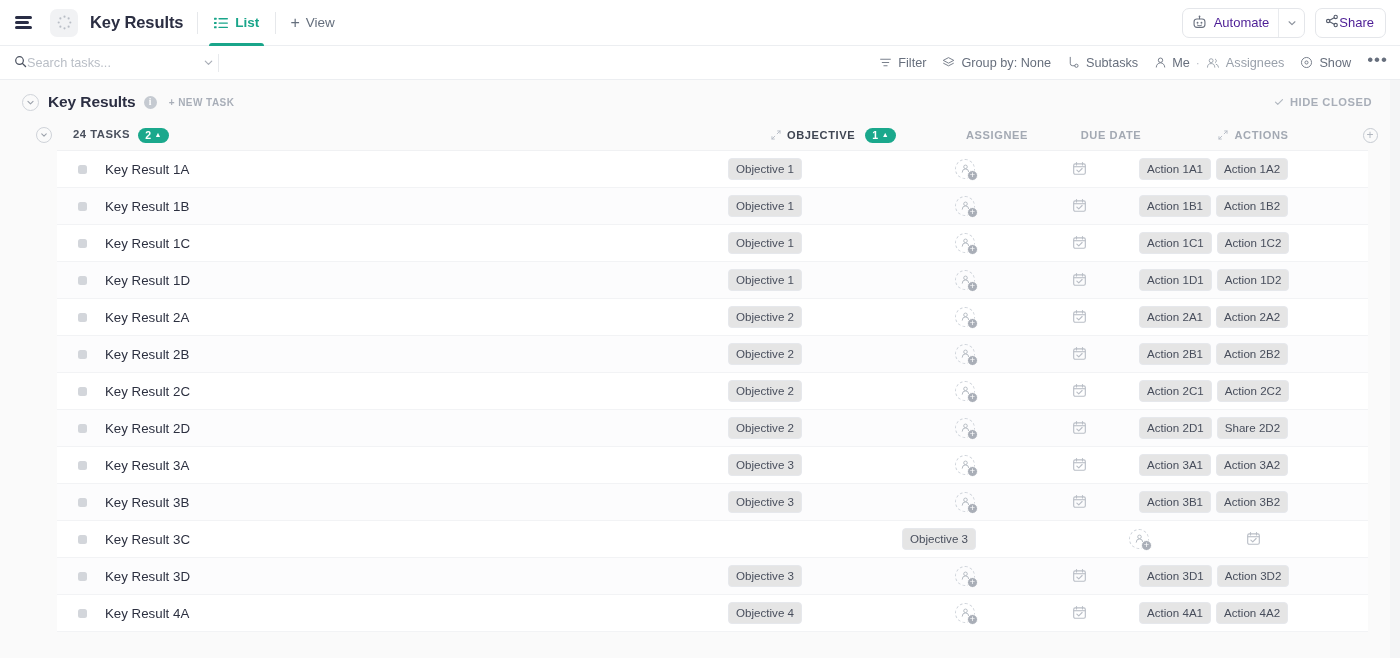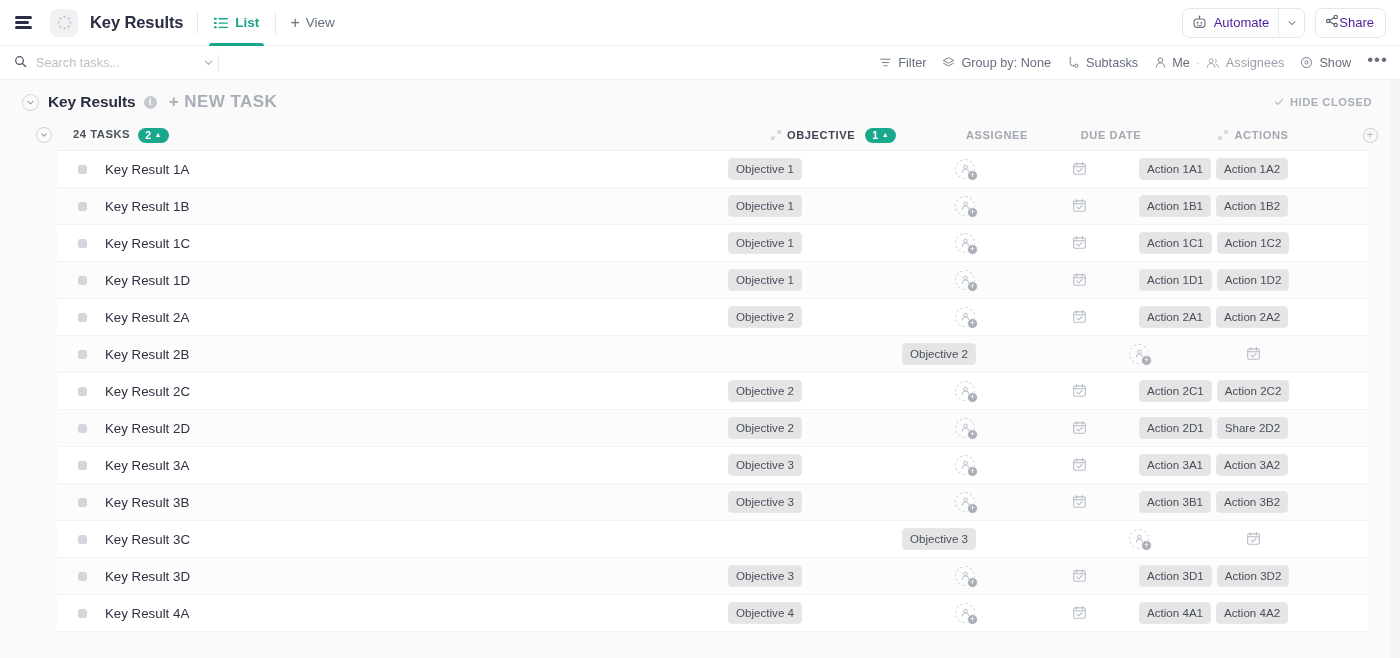--- a/index.html
+++ b/index.html
@@ -51,21 +51,21 @@
   .btn .lbl { padding: 0 9px 0 7px; font-weight:500; }
   .btn .ic { margin-left:9px; display:flex; align-items:center; }
   .btn .caretbox { border-left:1px solid #e9ebee; width:26px; height:100%; display:flex; align-items:center; justify-content:center; }
   .btn.share { padding: 0 11px 0 9px; }
 
   
   .toolbar {
     height:34px; display:flex; align-items:center; border-bottom:1px solid #eceef1;
     padding: 0 12px 0 14px; background:#fff;
   }
-  .search { display:flex; align-items:center; width:200px; gap:9px; cursor:text; }
+  .search { display:flex; align-items:center; width:200px; cursor:text; }
   .search input {
     border:none; outline:none; font-size:12.7px; color:#3c4251; width:128px;
     font-family:"Liberation Sans", sans-serif; background:transparent;
   }
   .search input::placeholder { color:#b9bec6; }
   .toolbar .vdiv2 { width:1px; height:18px; background:#e8eaed; margin-left:4px; }
   .tools { margin-left:auto; display:flex; align-items:center; gap:16px; }
   .tool { display:flex; align-items:center; gap:6px; font-size:12.7px; color:#676f7d; cursor:pointer; white-space:nowrap;}
   .tool.muted { color:#9aa1ab; }
   .dot-sep { color:#b9bec6; font-size:12px; }
@@ -76,21 +76,21 @@
 
   .grouphdr { display:flex; align-items:center; height:34px; padding: 10px 0 0 22px; }
   .chev {
     width:17px;height:17px;border-radius:50%;border:1.4px solid #cfd3d9;display:flex;
     align-items:center;justify-content:center;cursor:pointer; flex:none;
   }
   .chev svg { display:block; }
   .grouptitle { font-size:15.5px; font-weight:700; color:#2b2e42; margin-left:9px; letter-spacing:-0.1px;}
   .infoic { width:13px;height:13px;border-radius:50%;background:#c5cad1;color:#fff;font-size:9.5px;
             display:flex;align-items:center;justify-content:center;margin-left:8px;font-weight:700;cursor:pointer; font-family:"Liberation Serif",serif;}
-  .newtask { font-size:17px;font-weight:700;color:#a8aeb8;letter-spacing:0.45px;margin-left:12px;cursor:pointer;}
+  .newtask { font-size:10px;font-weight:700;color:#a8aeb8;letter-spacing:0.45px;margin-left:12px;cursor:pointer;}
   .hideclosed { margin-left:auto; margin-right:28px; display:flex;align-items:center;gap:6px;
                 font-size:11.2px;font-weight:600;color:#a8aeb8;letter-spacing:0.5px;cursor:pointer;}
 
   
   .colhdr { display:flex; align-items:center; height:30px; margin-top:6px; padding-left:36px; }
   .colhdr .chev2 { width:16px;height:16px;border-radius:50%;border:1.3px solid #cfd3d9;display:flex;align-items:center;justify-content:center;cursor:pointer;flex:none;}
   .taskcount { font-size:11.3px;font-weight:700;color:#4a505d;letter-spacing:0.5px;margin-left:21px;white-space:nowrap;}
   .badge { display:inline-flex;align-items:center;gap:3px;background:#1aa88c;color:#fff;border-radius:9px;
            padding:1.5px 7px 1.5px 7px;font-size:10.5px;font-weight:700;margin-left:8px;vertical-align:middle;}
   .badge .ar { font-size:7px; line-height:1; position:relative; top:-0.5px;}
@@ -543,20 +543,24 @@
           <div class="cell due">
             <span class="calic">
               <svg width="15" height="15" viewBox="0 0 16 16">
                 <rect x="1.8" y="3.1" width="12.4" height="11" rx="1.6" fill="none" stroke="#b9bec6" stroke-width="1.2"></rect>
                 <path d="M1.8 6.1 H14.2" stroke="#b9bec6" stroke-width="1.2"></path>
                 <path d="M4.8 1.6 V4.2 M11.2 1.6 V4.2" stroke="#b9bec6" stroke-width="1.2" stroke-linecap="round"></path>
                 <path d="M5.2 9.8 L7.2 11.6 L10.8 8" fill="none" stroke="#b9bec6" stroke-width="1.2" stroke-linecap="round" stroke-linejoin="round"></path>
               </svg>
             </span>
           </div>
+          <div class="cell act">
+            <span class="chip">Action 2B1</span>
+            <span class="chip">Action 2B2</span>
+          </div>
           <div class="cell pad"></div>
         </div>
       </div>
       <div class="row">
         <div class="statusbox"></div>
         <div class="taskname">Key Result 2C</div>
         <div class="rowcols">
           <div class="cell obj">
             <span class="chip">Objective 2</span>
           </div>

